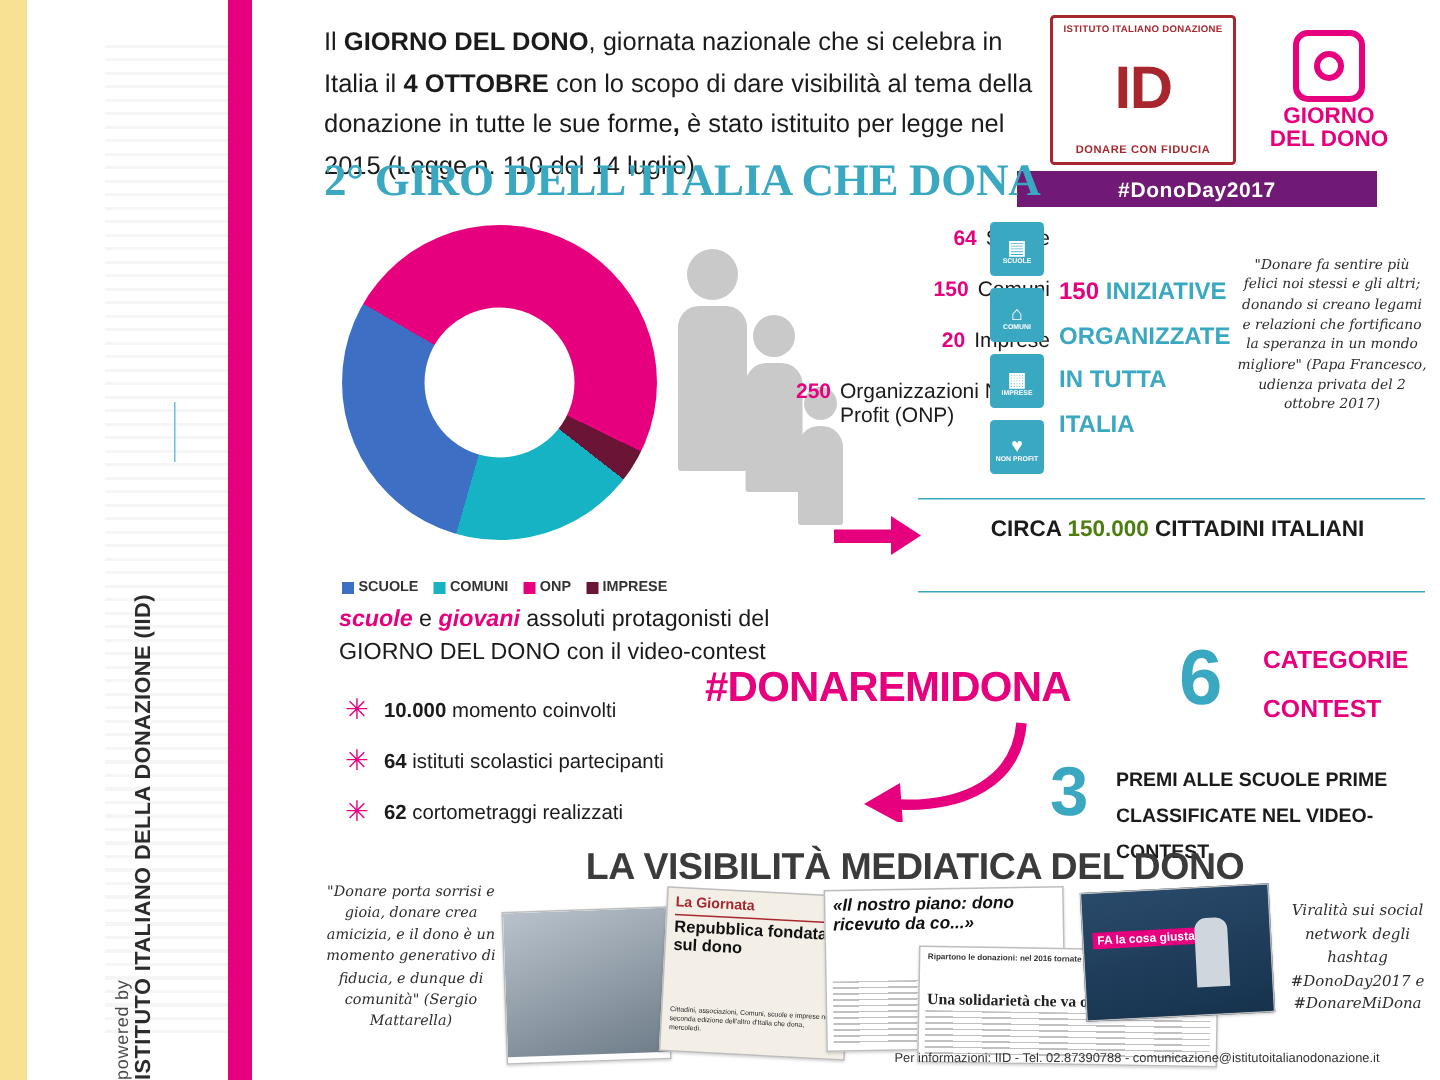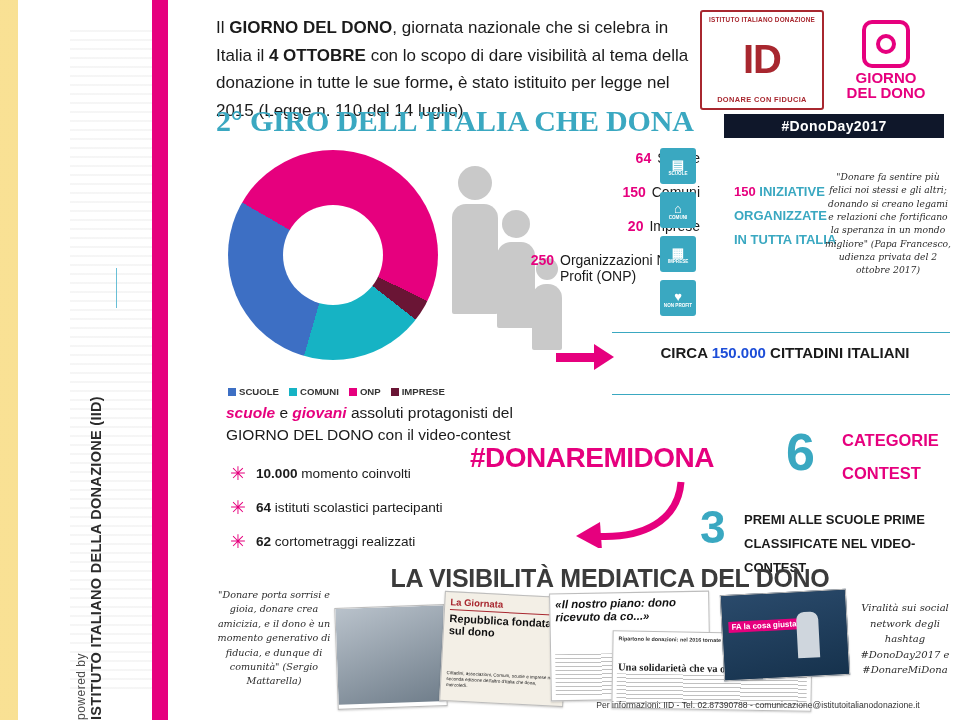--- a/index.html
+++ b/index.html
@@ -69,22 +69,22 @@
   .iid-mid { font-size:40px; font-weight:bold; color:#a8272f; line-height:.9; letter-spacing:-1px;}
   .iid-bot { font-size:7.4px; color:#a8272f; font-weight:bold; letter-spacing:.4px;}
   .gdd-logo { width:112px; height:100px; display:flex; flex-direction:column; align-items:center; justify-content:center; gap:2px;}
   .gdd-mark {
     width:48px; height:48px; border:4px solid #e6007e; border-radius:10px;
     display:flex; align-items:center; justify-content:center;
   }
   .gdd-mark i { display:block; width:20px; height:20px; border:4px solid #e6007e; border-radius:50%; }
   .gdd-text { font-size:15px; font-weight:bold; color:#e6007e; line-height:1.02; text-align:center; }
   .hashtag-bar {
-    position:absolute; left:724px; top:114px; width:220px; height:24px;
-    background:#0f172a; color:#fff; font-size:14px; font-weight:bold;
+    position:absolute; left:678px; top:114px; width:240px; height:24px;
+    background:#701a75; color:#fff; font-size:14px; font-weight:bold;
     display:flex; align-items:center; justify-content:center; letter-spacing:.4px;
   }
 
   
   .headline {
     position:absolute; left:216px; top:104px;
     font-size:30px; font-weight:bold; color:#3aa8c1; letter-spacing:-.2px;font-family:Liberation Serif, serif;
   }
 
   
@@ -126,21 +126,21 @@
   .badge {
     width:36px; height:36px; background:#3aa8c1; color:#fff; border-radius:3px;
     margin-bottom:8px; display:flex; flex-direction:column; align-items:center; justify-content:center;
     font-size:4.6px; font-weight:bold; text-align:center; line-height:1.1; padding-top:2px;
   }
   .badge .gl { font-size:13px; line-height:1; }
 
   
   .iniziative {
     position:absolute; left:706px; top:180px; width:120px;
-    font-size:13px; font-weight:bold; color:#3aa8c1; line-height:1.85;margin-left:28px;
+    font-size:16px; font-weight:bold; color:#3aa8c1; line-height:1.85;
   }
   .iniziative .big { color:#e6007e; }
 
   
   .quote-papa {
     position:absolute; left:824px; top:170px; width:128px;
     font-family:"DejaVu Serif", serif; font-style:italic;
     font-size:9.2px; line-height:1.45; color:#2b2b2b; text-align:center;
   }
 
@@ -150,21 +150,21 @@
   }
   .arrow-pink .shaft { position:absolute; left:0; top:9px; width:40px; height:9px; background:#e6007e; }
   .arrow-pink .head {
     position:absolute; left:38px; top:0; width:0; height:0;
     border-top:13px solid transparent; border-bottom:13px solid transparent; border-left:20px solid #e6007e;
   }
   .cittadini {
     position:absolute; left:620px; top:342px; width:330px;
     font-size:15px; font-weight:bold; color:#1b1b1b; line-height:1.45; text-align:center;
   }
-  .cittadini .num { color:#1d4ed8; }
+  .cittadini .num { color:#4d7c0f; }
   .rule-top { position:absolute; left:612px; top:332px; width:338px; height:1px; background:#3aa8c1; }
   .rule-bot { position:absolute; left:612px; top:394px; width:338px; height:1px; background:#3aa8c1; }
 
   
   .scuole-lead {
     position:absolute; left:226px; top:402px; width:330px;
     font-size:15.5px; color:#1b1b1b; line-height:1.4;
   }
   .scuole-lead em { font-style:italic; color:#e6007e; font-weight:bold; }
   .bullets { position:absolute; left:230px; top:456px; width:330px; }

